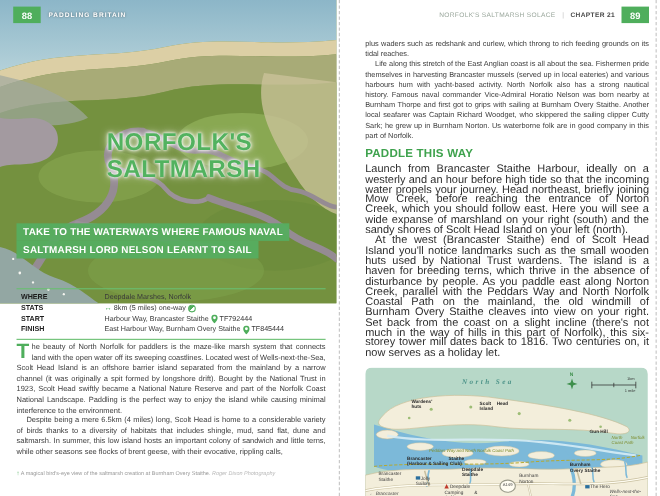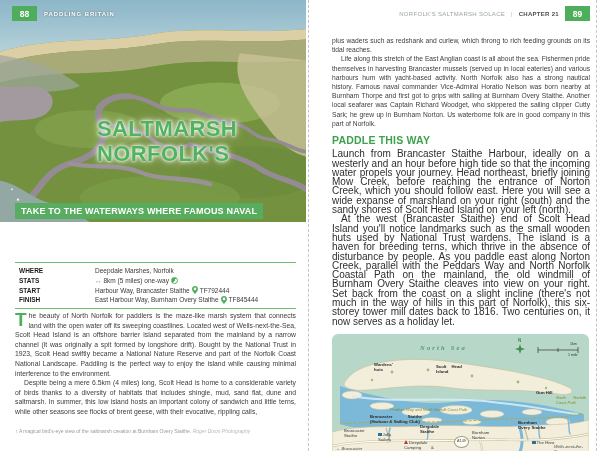--- a/index.html
+++ b/index.html
@@ -4,38 +4,38 @@
 <style>
   html,body{margin:0;padding:0;background:#ffffff;}
   .spread{position:relative;width:600px;height:451px;background:#fff;overflow:hidden;
           font-family:"Liberation Sans",sans-serif;}
 
   
   .fold-line{position:absolute;top:0;bottom:0;width:0;border-left:1px dashed #c4c4c4;}
 
   
   .page-left{position:absolute;left:0;top:0;width:306px;height:451px;}
-  .photo{position:absolute;left:0;top:0;width:306px;height:222px;overflow:hidden;}
+  .photo{position:absolute;left:0;top:0;width:306px;height:276px;overflow:hidden;}
   .photo svg{display:block;width:100%;height:100%;}
 
   .lp-head{position:absolute;top:6px;left:12px;display:flex;align-items:center;gap:7px;}
   .pagenum-box{min-width:21px;height:15px;background:#4fae5c;color:#fff;font-size:8.5px;
                font-weight:bold;display:flex;align-items:center;justify-content:center;padding:0 2px;}
   .lp-runhead{color:#fff;font-size:6px;font-weight:bold;letter-spacing:0.9px;
               text-shadow:0 0 2px rgba(0,0,0,0.5);}
 
   .route-number{position:absolute;left:16px;top:118px;font-size:54px;font-weight:bold;line-height:1;
         color:#55b763;text-shadow:0 0 2px #fff,0 0 5px rgba(255,255,255,0.95),0 0 9px rgba(255,255,255,0.8);}
   .photo-title{position:absolute;left:97px;top:116px;font-size:22px;font-weight:bold;line-height:25px;
         color:#52b25f;letter-spacing:0.4px;
         text-shadow:0 0 2px #fff,0 0 4px rgba(255,255,255,0.95),0 0 8px rgba(255,255,255,0.8);}
 
   .standfirst{position:absolute;left:15px;top:203px;}
   .sf-bar{display:table;background:rgba(86,173,96,0.96);color:#fff;font-size:9px;font-weight:bold;
-          padding:3px 6px;margin-bottom:14px;letter-spacing:0.2px;}
+          padding:3px 6px;margin-bottom:0;letter-spacing:0.2px;}
 
   .info-table{position:absolute;top:262px;left:15px;width:281px;border-top:1.5px solid #69bf70;
               border-bottom:1.5px solid #69bf70;padding:3px 0;}
   .trow{display:flex;font-size:6.5px;line-height:9.8px;}
   .tlabel{width:76px;font-weight:bold;color:#1c1c1c;padding-left:4px;flex:none;}
   .tvalue{color:#3a3a3a;display:flex;align-items:center;gap:2px;flex-wrap:nowrap;}
   .arrows{color:#4fae5c;font-weight:bold;}
   .grade-icon{width:5px;height:5px;border:1px solid #4fae5c;border-radius:50%;display:inline-block;
               background:linear-gradient(135deg,#4fae5c 50%,#fff 50%);}
   .pin{display:inline-block;width:6px;height:8px;flex:none;}
@@ -129,22 +129,22 @@
 
       <div class="lp-head">
         <div class="pagenum-box">
           <span>88</span>
         </div>
         <span class="lp-runhead">PADDLING BRITAIN</span>
       </div>
 
 
       <div class="photo-title">
+        <div>NORFOLK'S</div>
         <div>SALTMARSH</div>
-        <div>NORFOLK'S</div>
       </div>
 
       <div class="standfirst">
         <span class="sf-bar">TAKE TO THE WATERWAYS WHERE FAMOUS NAVAL</span>
         <span class="sf-bar">SALTMARSH LORD NELSON LEARNT TO SAIL</span>
       </div>
     </div>
 
     <div class="info-table">
       <div class="trow">

